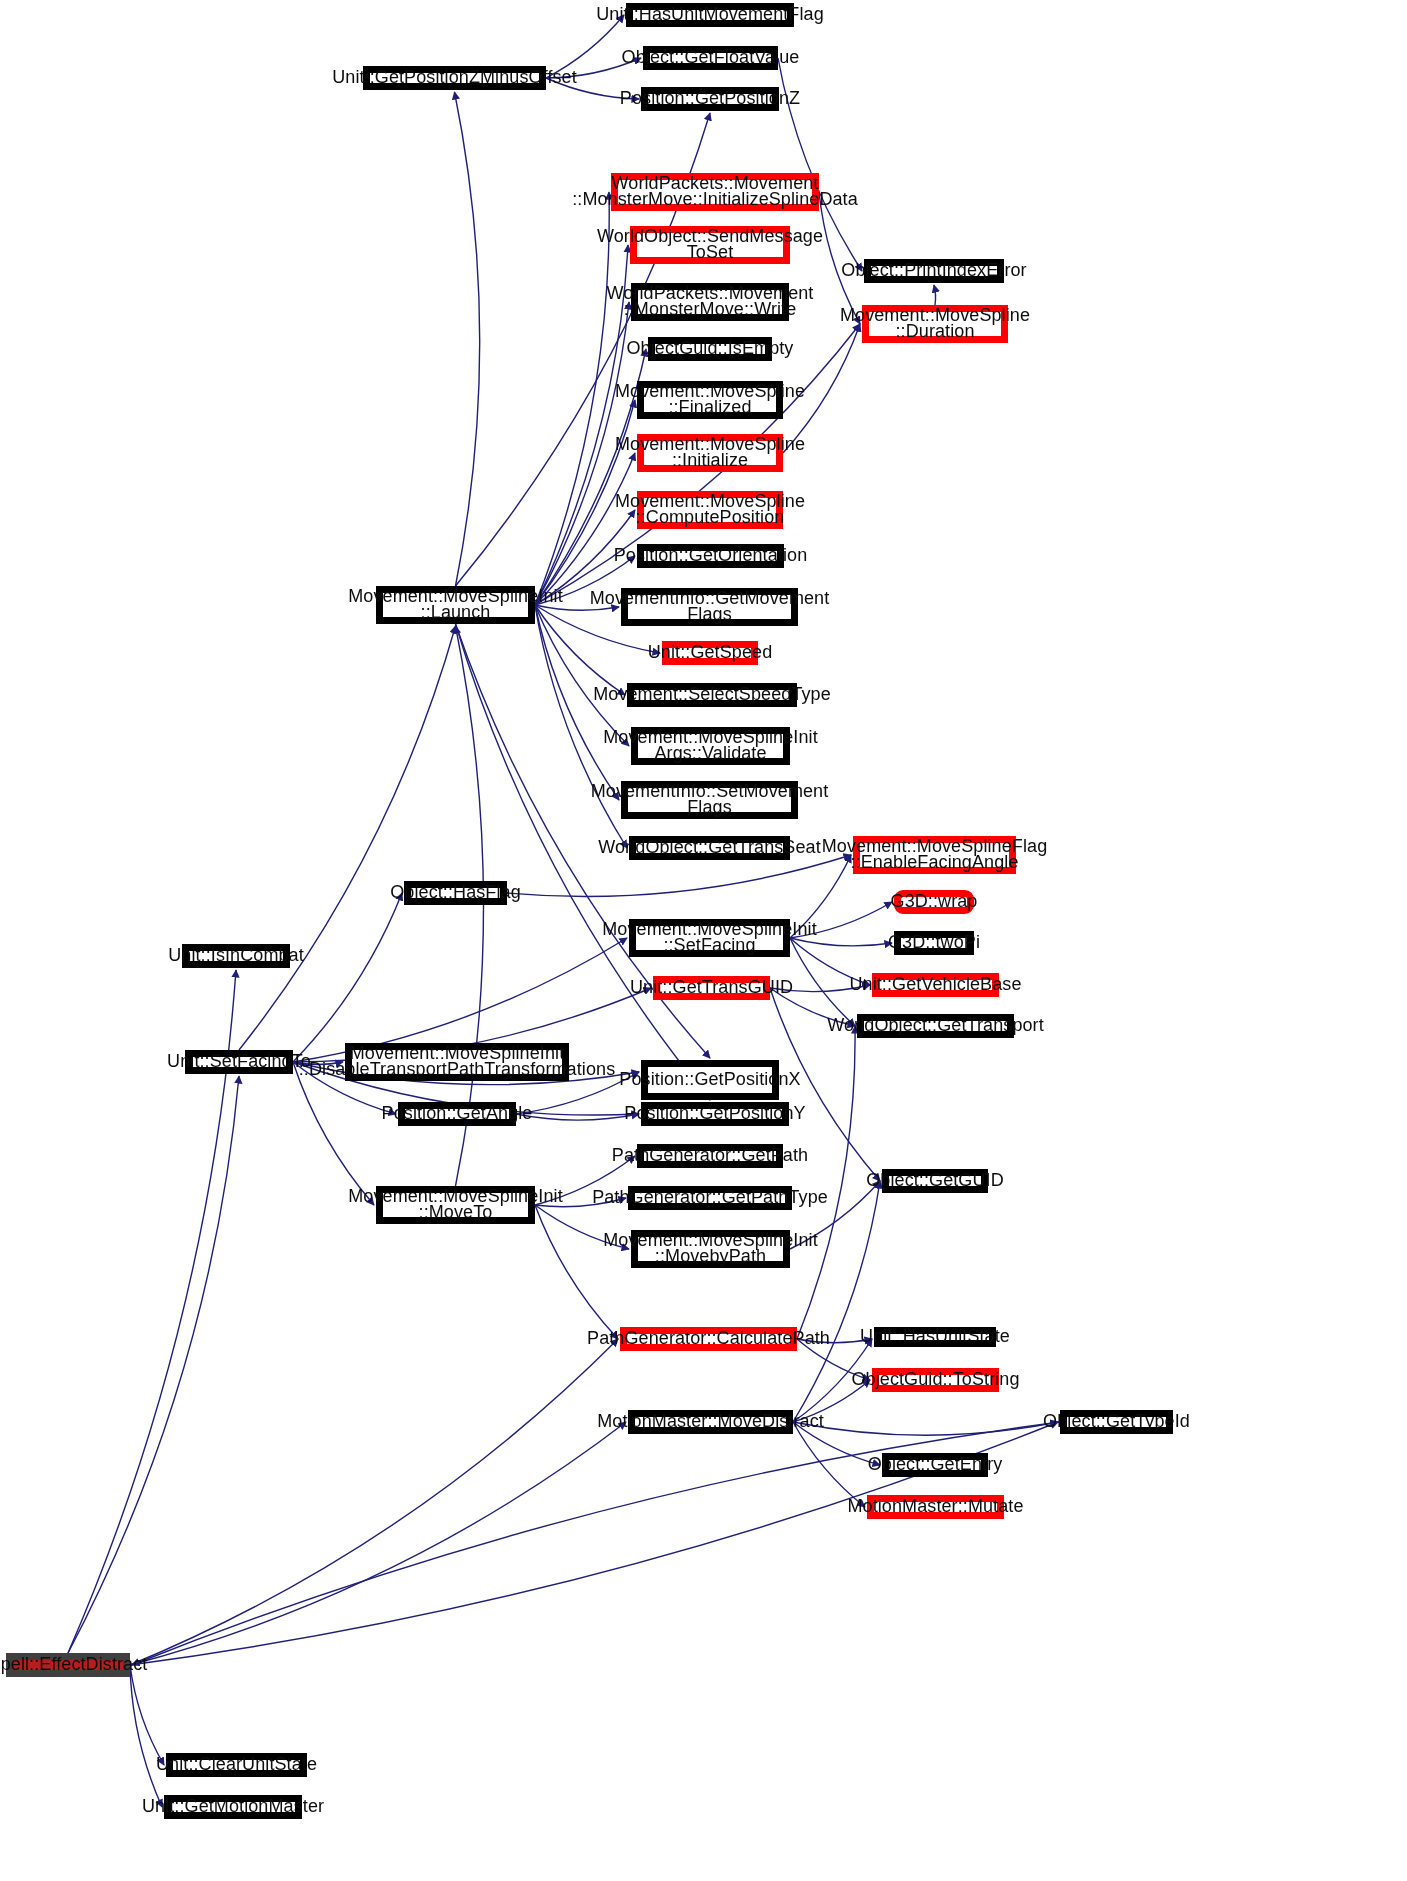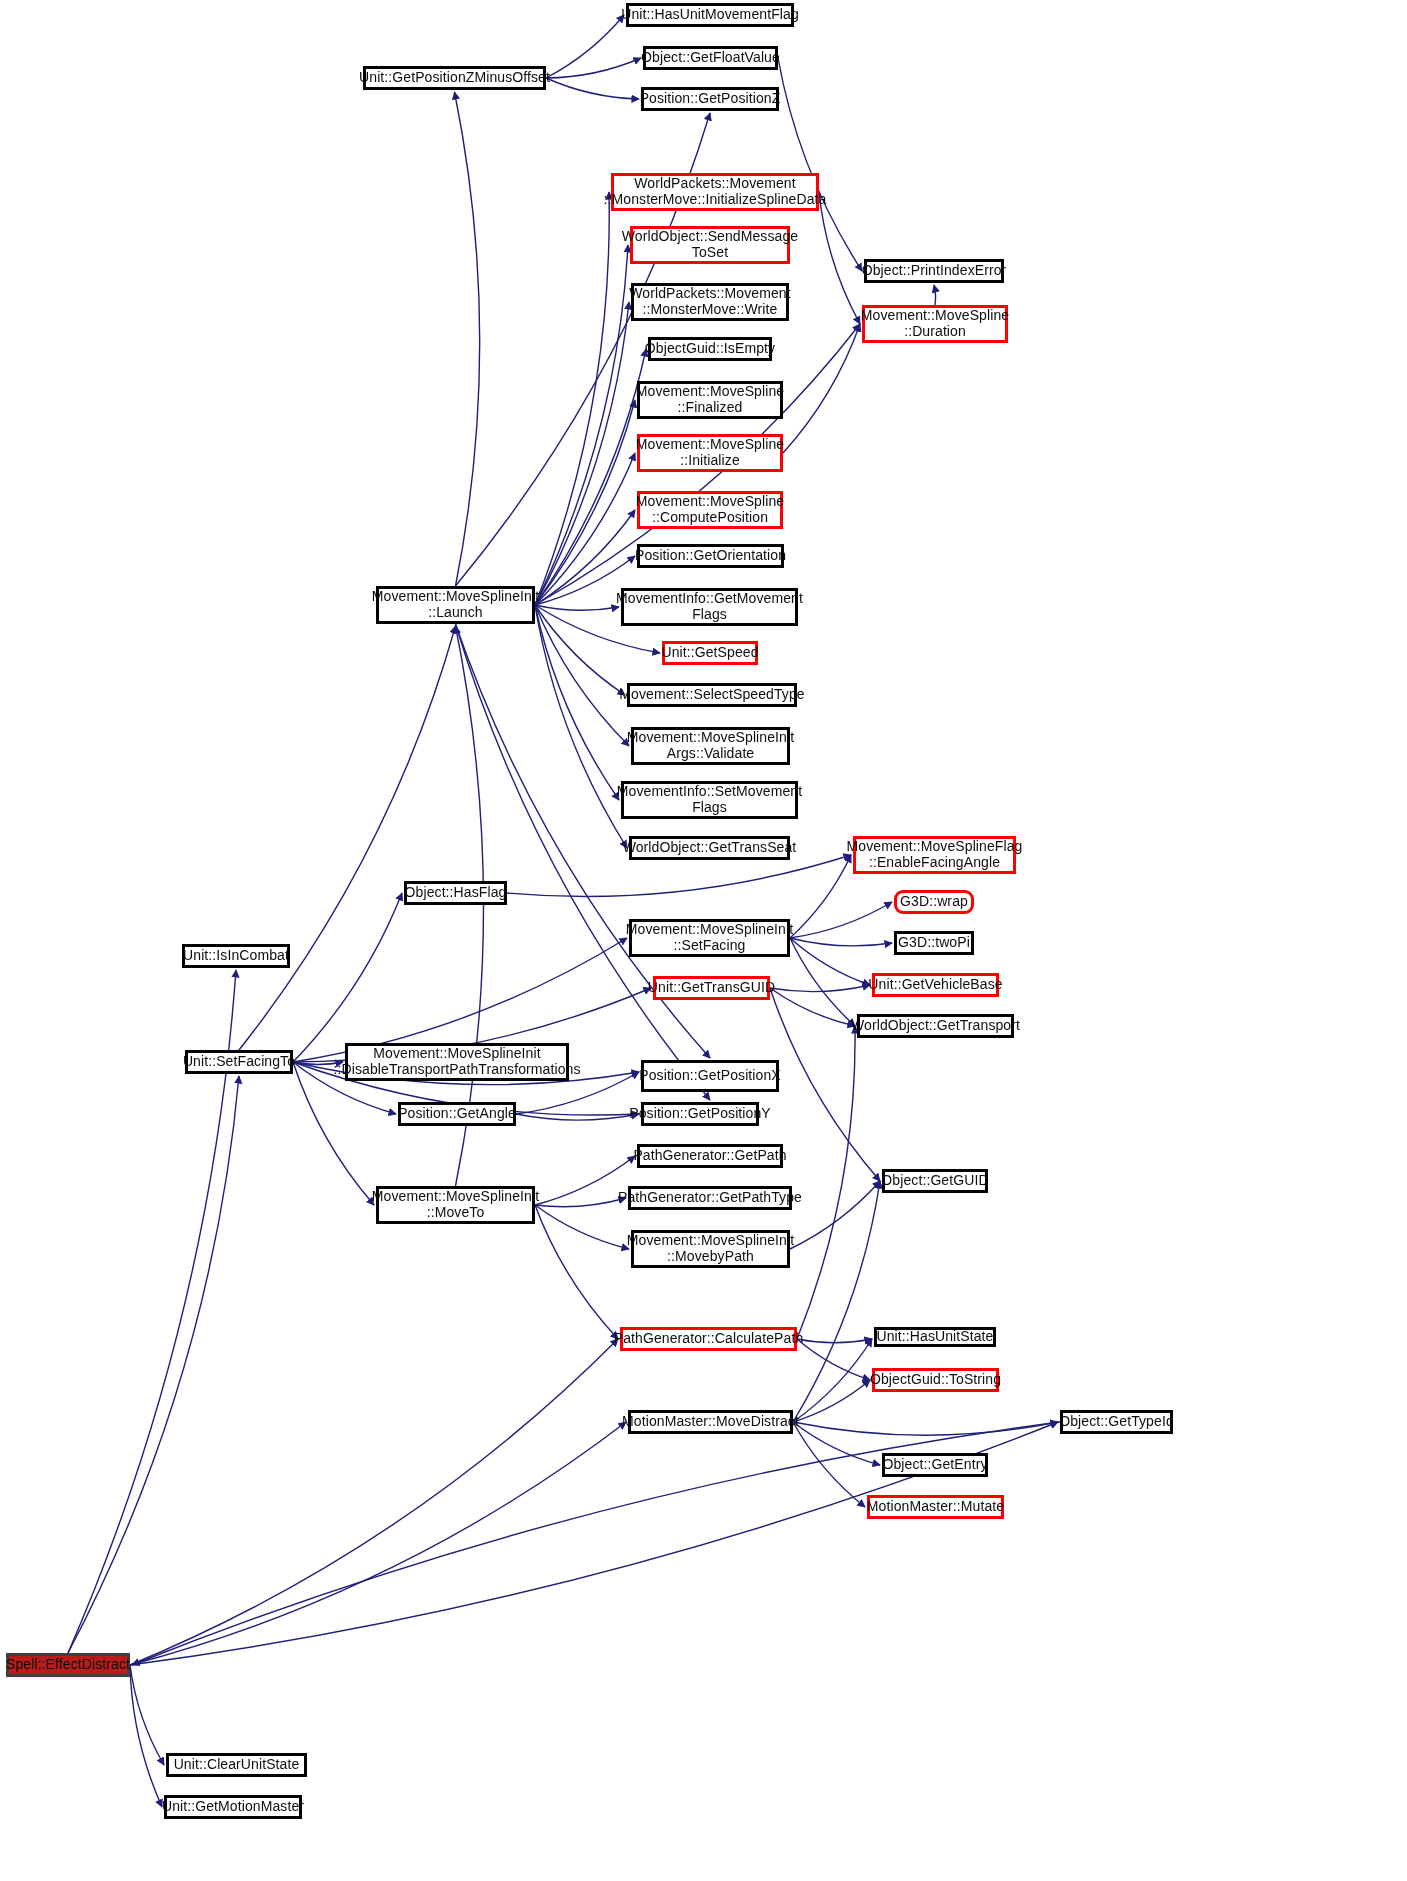--- a/index.html
+++ b/index.html
@@ -26,23 +26,23 @@
     pointer-events: none;
   }
   .node {
     position: absolute;
     box-sizing: border-box;
     display: flex;
     align-items: center;
     justify-content: center;
     text-align: center;
     background: #ffffff;
-    border: 3px solid #000000;
+    border: 7px solid #000000;
     color: #0d0d0d;
-    font-size: 14px;
+    font-size: 18px;
     line-height: 15.6px;
     letter-spacing: 0.1px;
     white-space: pre-line;
     z-index: 5;
     padding: 0 4px;
   }
   .node.red {
     border-color: #ff0000;
   }
   .node.root {
@@ -178,22 +178,22 @@
 ::Duration</div>
       <div class="node red" style="left: 853px; top: 836px; width: 163px; height: 38px;">Movement::MoveSplineFlag
 ::EnableFacingAngle</div>
       <div class="node red" style="left: 894px; top: 890px; width: 80px; height: 24px; border-radius: 9px;">G3D::wrap</div>
       <div class="node" style="left: 894px; top: 931px; width: 80px; height: 24px;">G3D::twoPi</div>
       <div class="node" style="left: 629px; top: 919px; width: 161px; height: 38px;">Movement::MoveSplineInit
 ::SetFacing</div>
       <div class="node red" style="left: 653px; top: 976px; width: 117px; height: 24px;">Unit::GetTransGUID</div>
       <div class="node red" style="left: 872px; top: 973px; width: 127px; height: 24px;">Unit::GetVehicleBase</div>
       <div class="node" style="left: 857px; top: 1014px; width: 157px; height: 24px;">WorldObject::GetTransport</div>
-      <div class="node" style="left: 641px; top: 1060px; width: 138px; height: 32px;">Position::GetPositionX</div>
-      <div class="node" style="left: 641px; top: 1102px; width: 118px; height: 24px;">Position::GetPositionY</div>
+      <div class="node" style="left: 641px; top: 1060px; width: 138px; height: 40px;">Position::GetPositionX</div>
+      <div class="node" style="left: 641px; top: 1102px; width: 148px; height: 24px;">Position::GetPositionY</div>
       <div class="node" style="left: 637px; top: 1144px; width: 146px; height: 24px;">PathGenerator::GetPath</div>
       <div class="node" style="left: 628px; top: 1186px; width: 164px; height: 24px;">PathGenerator::GetPathType</div>
       <div class="node" style="left: 631px; top: 1230px; width: 159px; height: 38px;">Movement::MoveSplineInit
 ::MovebyPath</div>
       <div class="node" style="left: 882px; top: 1169px; width: 106px; height: 24px;">Object::GetGUID</div>
       <div class="node red" style="left: 620px; top: 1327px; width: 177px; height: 24px;">PathGenerator::CalculatePath</div>
       <div class="node" style="left: 874px; top: 1327px; width: 122px; height: 20px;">Unit::HasUnitState</div>
       <div class="node red" style="left: 872px; top: 1368px; width: 127px; height: 24px;">ObjectGuid::ToString</div>
       <div class="node" style="left: 628px; top: 1410px; width: 165px; height: 24px;">MotionMaster::MoveDistract</div>
       <div class="node" style="left: 882px; top: 1453px; width: 106px; height: 24px;">Object::GetEntry</div>

